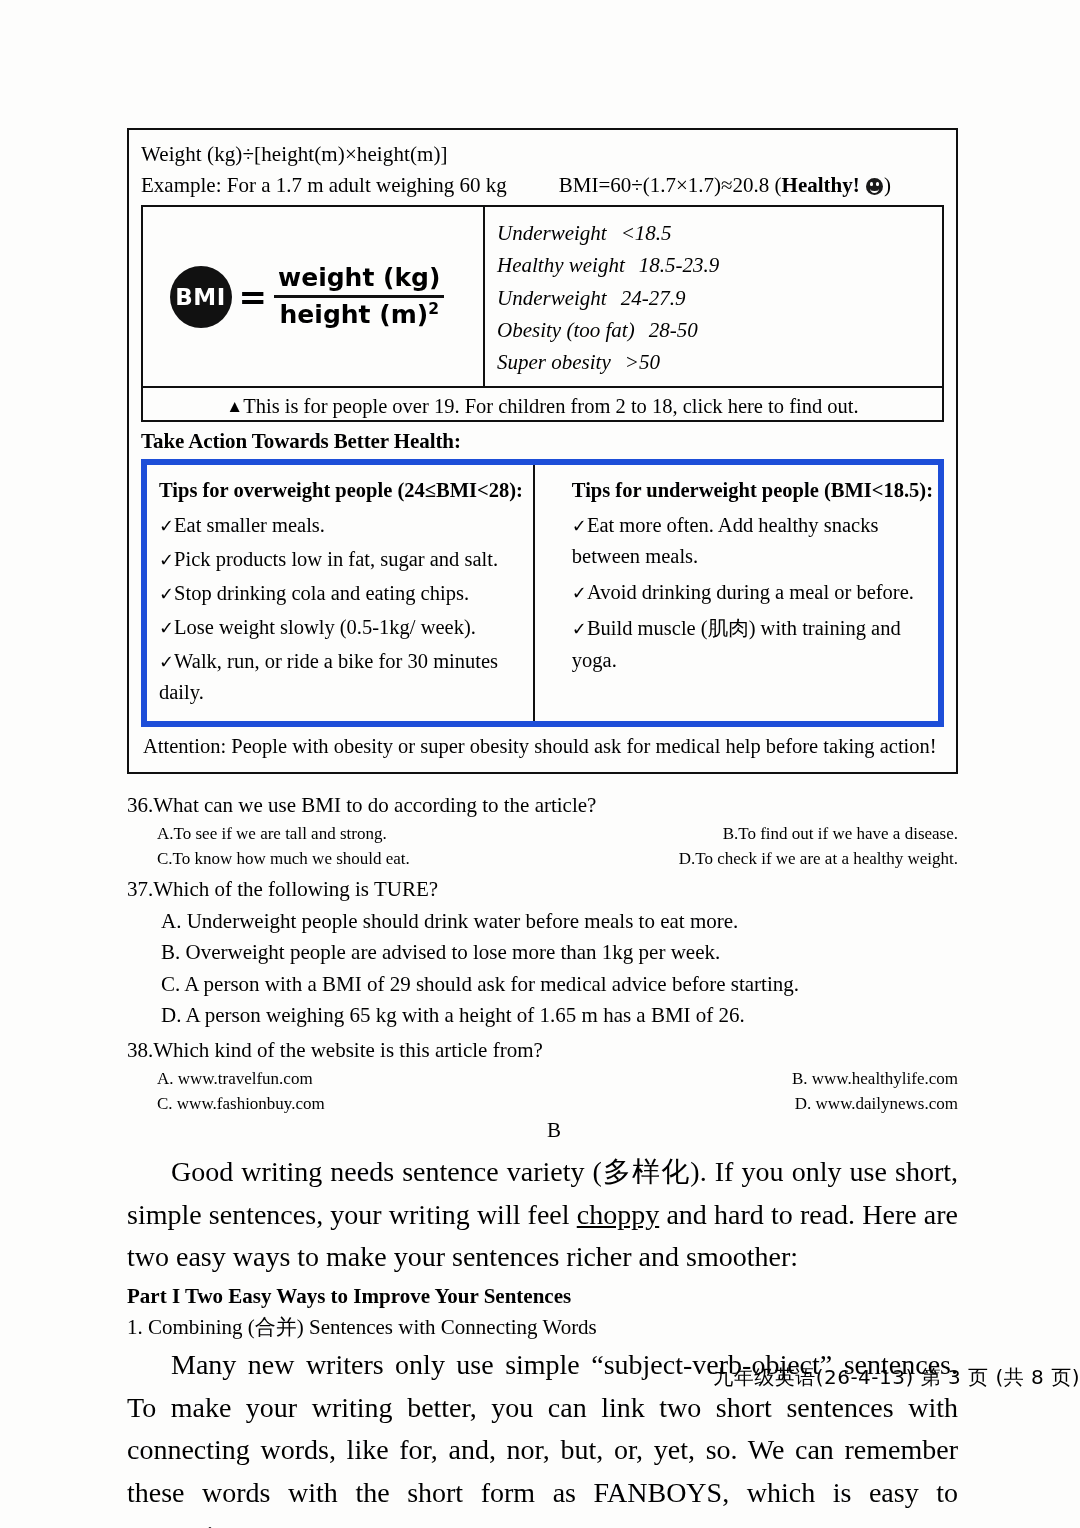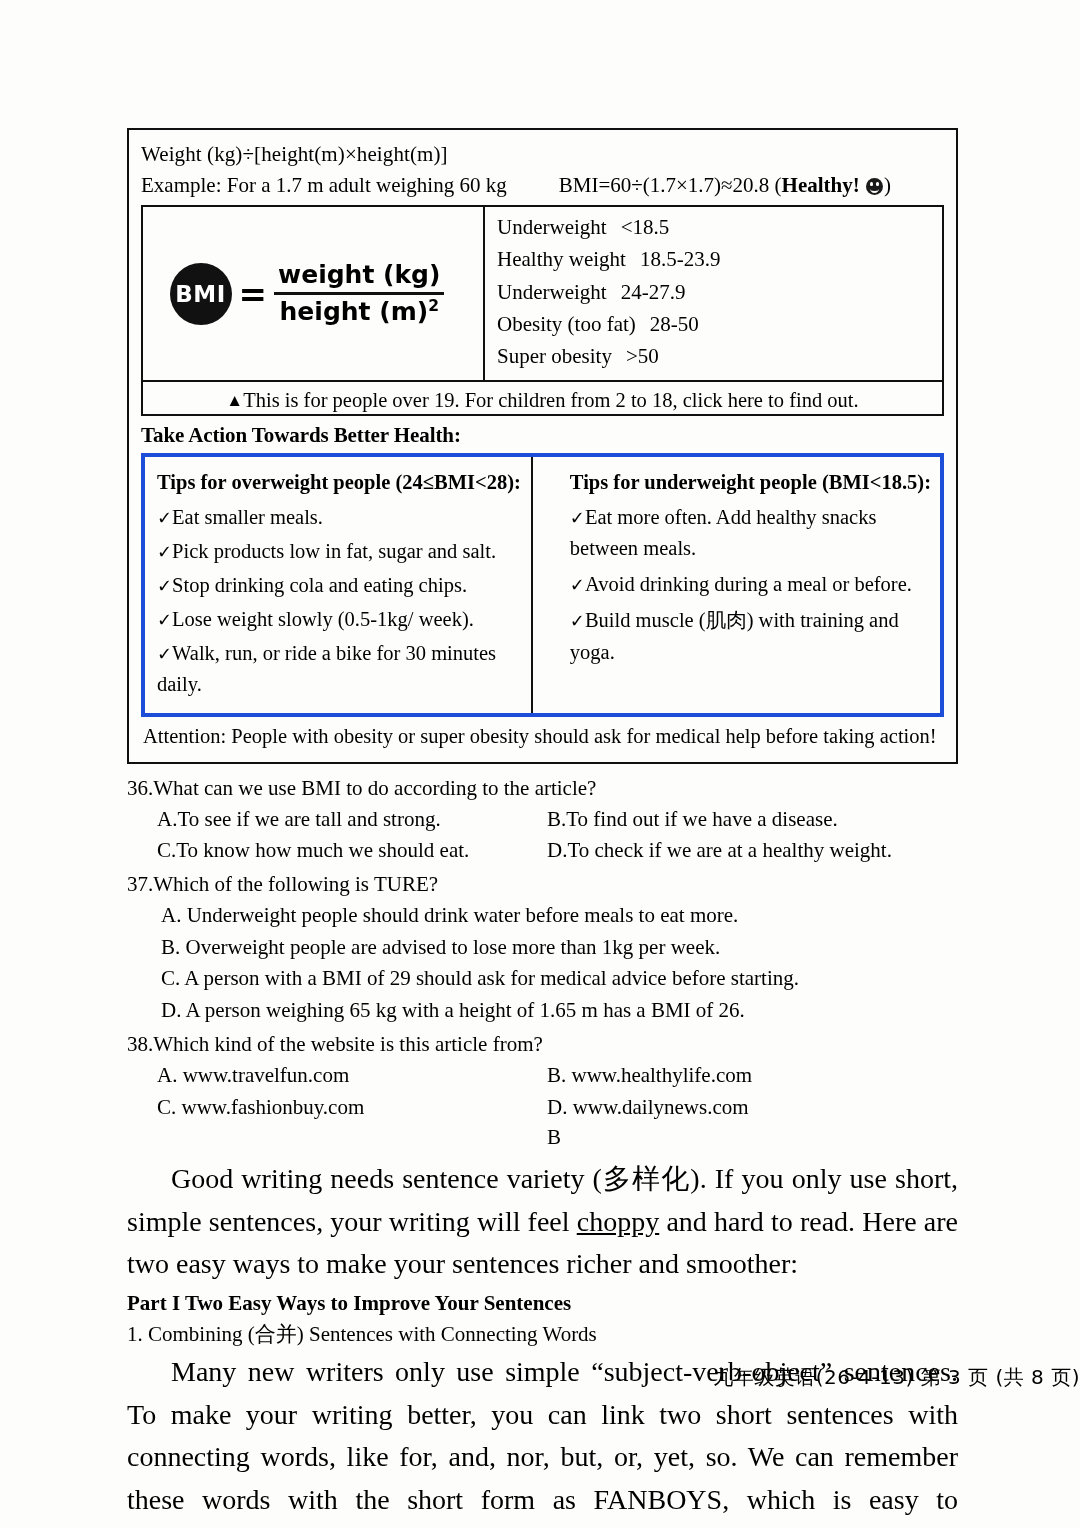--- a/index.html
+++ b/index.html
@@ -133,22 +133,23 @@
   }
   .frac .num { padding: 0 4px 2px 4px; }
   .frac .den {
     border-top: 3px solid #111111;
     padding: 2px 4px 0 4px;
   }
   .frac sup { font-size: 0.62em; }
 
   .bmi-cats-cell {
     flex: 1;
-    padding: 4px 0 8px 12px;
-    box-sizing: border-box;
+    padding: 10px 0 8px 12px;
+    box-sizing: border-box;
+    font-style: italic;
   }
   .cat-row {
     font-size: 21px;
     line-height: 1.53;
     white-space: nowrap;
   }
   .cat-gap { display: inline-block; width: 14px; }
 
   .bmi-note {
     border: 2px solid #101010;
@@ -162,21 +163,21 @@
 
   .take-action {
     font-weight: bold;
     font-size: 21px;
     margin: 7px 0 5px 0;
     letter-spacing: -0.1px;
   }
 
   
   .tips-table {
-    border: 4px solid #1d4ed8;
+    border: 6px solid #1d4ed8;
     display: flex;
     box-sizing: border-box;
     width: 100%;
     gap: 24px;
   }
   .tips-col {
     box-sizing: border-box;
     padding: 14px 10px 10px 12px;
   }
   .tips-col.left {
@@ -199,31 +200,32 @@
   .chk { font-family: "DejaVu Sans", sans-serif; font-size: 18px; }
 
   .attention {
     font-size: 20.5px;
     padding: 6px 0 4px 2px;
     line-height: 1.3;
     white-space: nowrap;
   }
 
   
-  .questions { margin-top: 9px; }
+  .questions { margin-top: 16px; }
   .q-stem {
     font-size: 21px;
     line-height: 1.48;
     margin-top: 3px;
   }
   .q-opts-2col {
     display: flex;
-    font-size: 21px;
+    font-size: 17px;
     line-height: 1.48;
     padding-left: 30px;
+    justify-content: space-between;
   }
   .q-opts-2col .oa { width: 390px; }
   .q-opt-single {
     font-size: 21px;
     line-height: 1.5;
     padding-left: 34px;
   }
   .answer-mark {
     font-size: 21px;
     padding-left: 420px;

